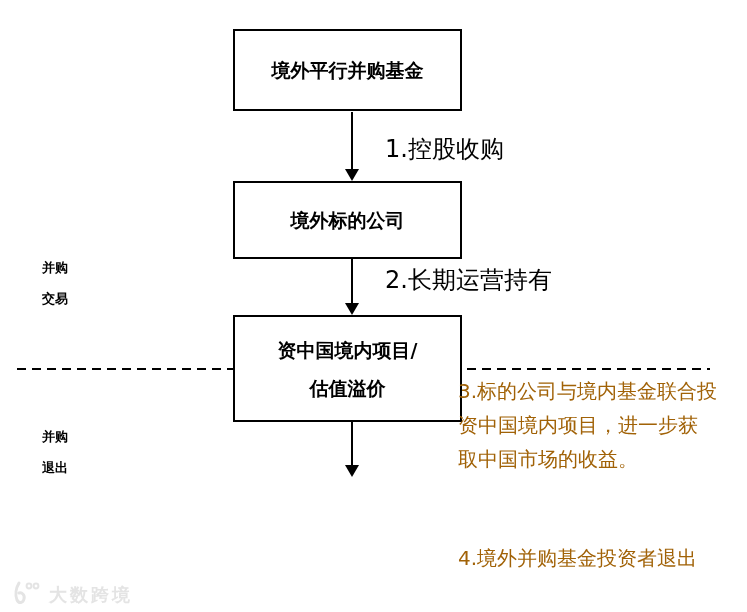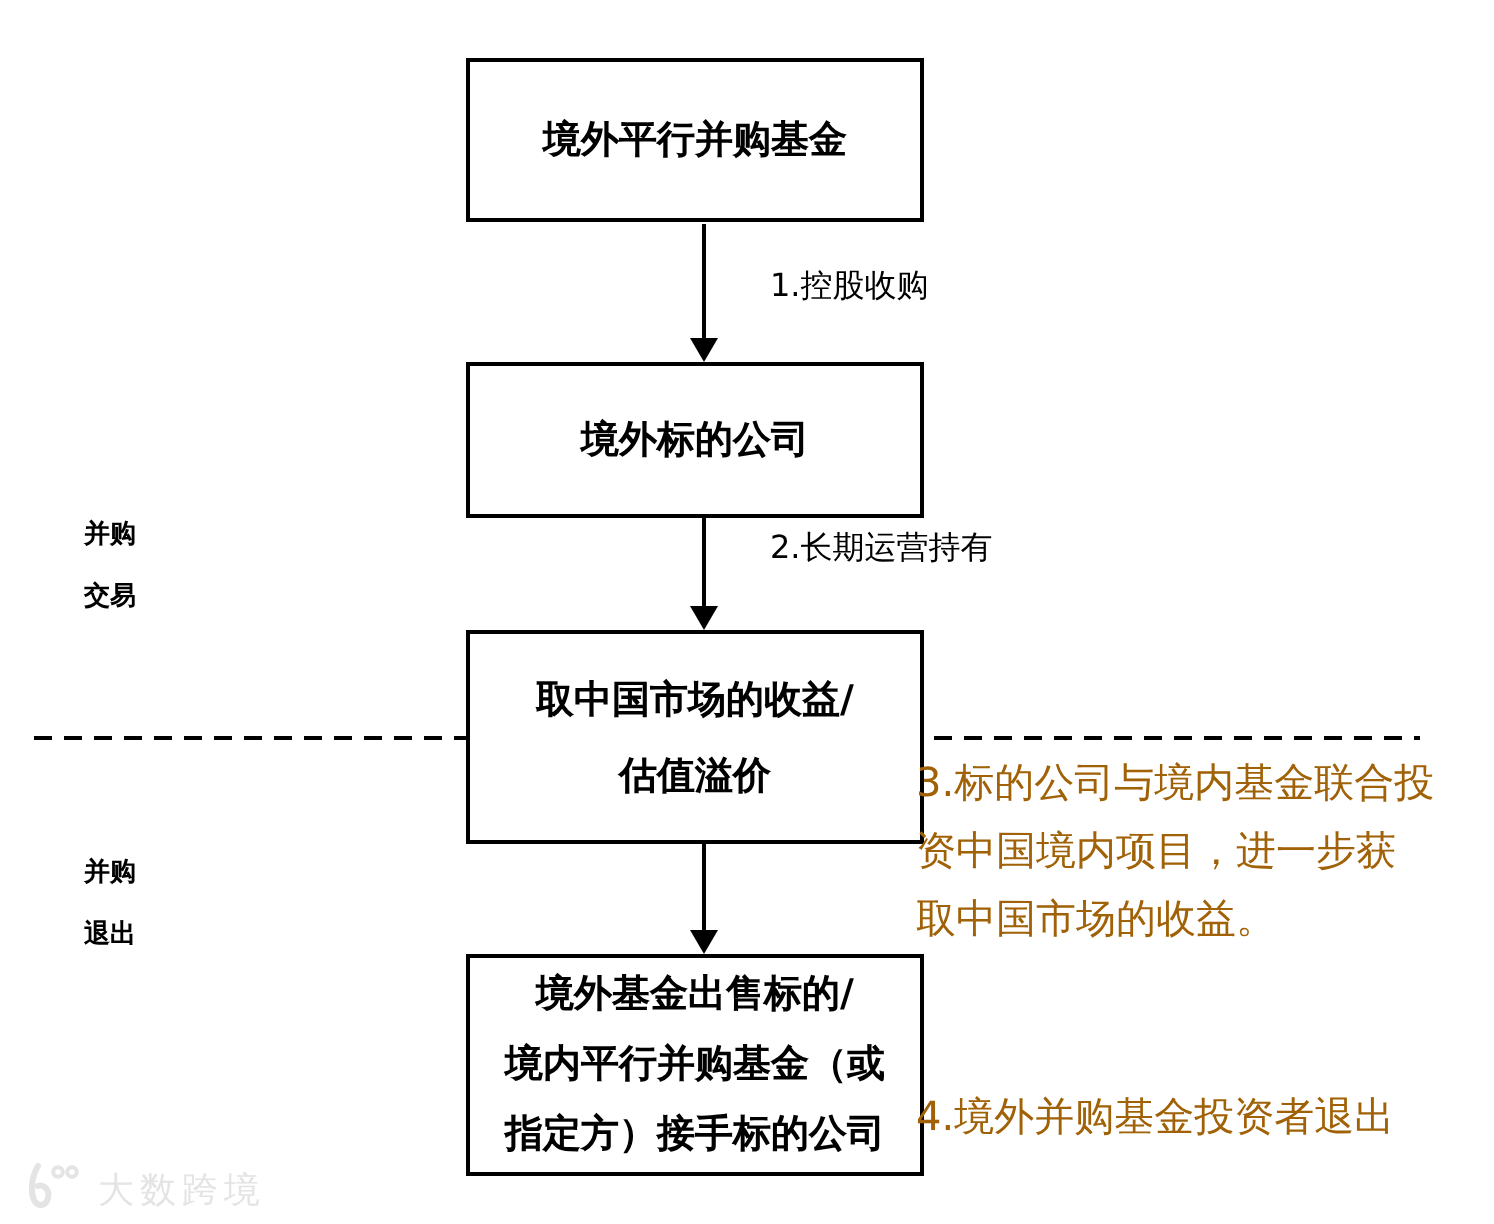--- a/index.html
+++ b/index.html
@@ -52,21 +52,21 @@
   .arrow1 .shaft { height: 58px; }
   .arrow2 { top: 259px; height: 56px; }
   .arrow2 .shaft { height: 45px; }
   .arrow3 { top: 422px; height: 55px; }
   .arrow3 .shaft { height: 44px; }
 
   
   .step-label {
     position: absolute;
     left: 385px;
-    font-size: 16px;
+    font-size: 24px;
     color: #000000;
     white-space: nowrap;
     z-index: 4;
   }
   .step1 { top: 133px; }
   .step2 { top: 264px; }
 
   
   .side-note {
     position: absolute;
@@ -113,44 +113,41 @@
     position: absolute;
     left: 12px;
     top: 580px;
     display: flex;
     align-items: center;
     gap: 5px;
     z-index: 5;
   }
   .watermark-text {
     font-size: 18px;
-    font-weight: normal;
+    font-weight: bold;
     letter-spacing: 3px;
     color: #e4e4e4;
   }
 </style>
 </head>
 <body>
 
 <div class="canvas">
 
   <div class="divider"></div>
 
   <div class="stage-label stage1">并购
 交易</div>
   <div class="stage-label stage2">并购
 退出</div>
 
   <div class="flow-box box1">境外平行并购基金</div>
   <div class="flow-box box2">境外标的公司</div>
-  <div class="flow-box box3">取中国市场的收益/
+  <div class="flow-box box3">资中国境内项目/
 估值溢价</div>
-  <div class="flow-box box4">境外基金出售标的/
-境内平行并购基金（或
-指定方）接手标的公司</div>
 
   <div class="v-arrow arrow1">
     <div class="shaft"></div>
     <div class="head"></div>
   </div>
   <div class="v-arrow arrow2">
     <div class="shaft"></div>
     <div class="head"></div>
   </div>
   <div class="v-arrow arrow3">

